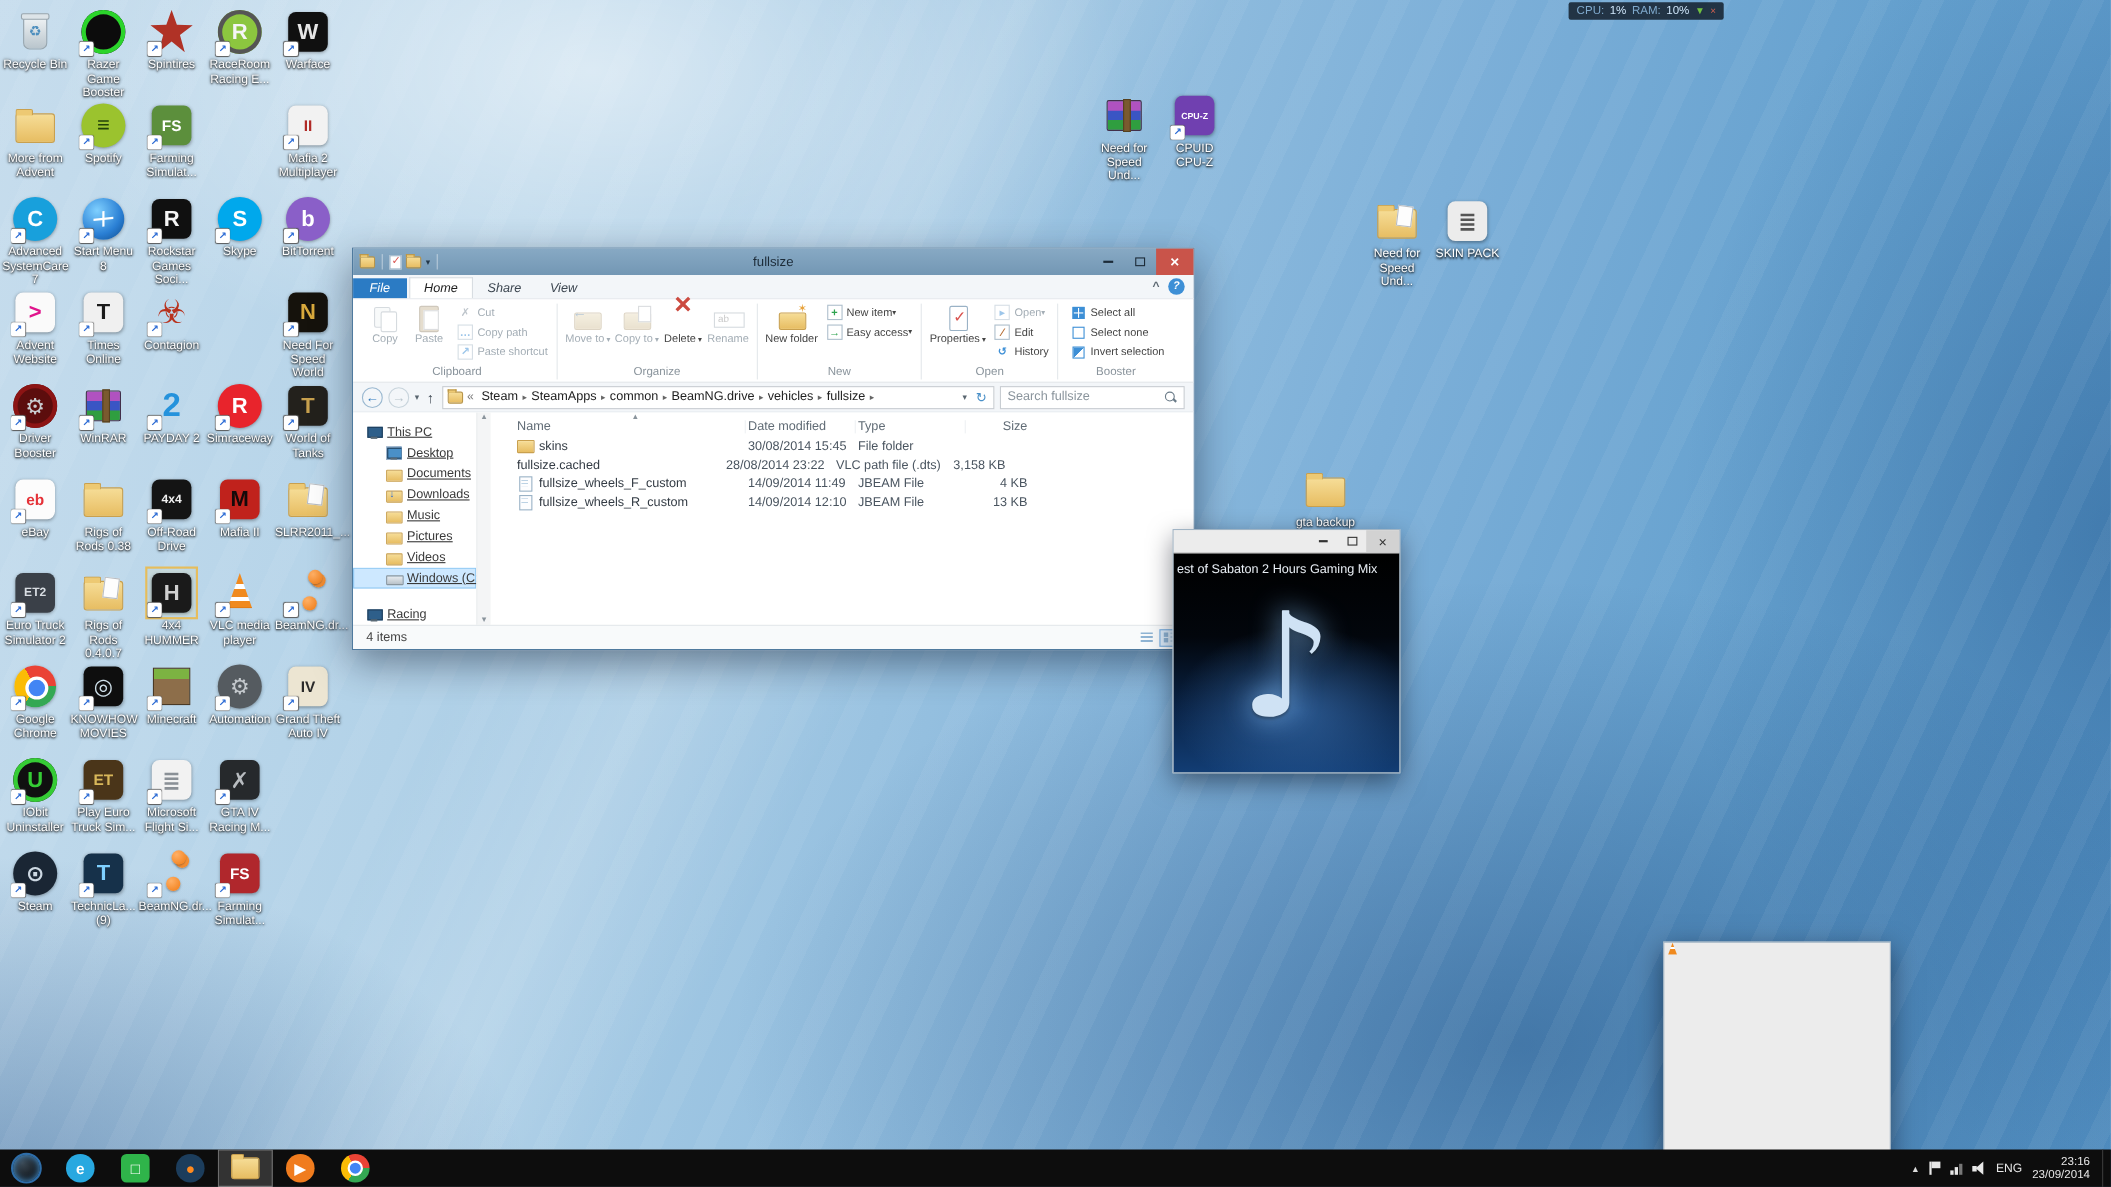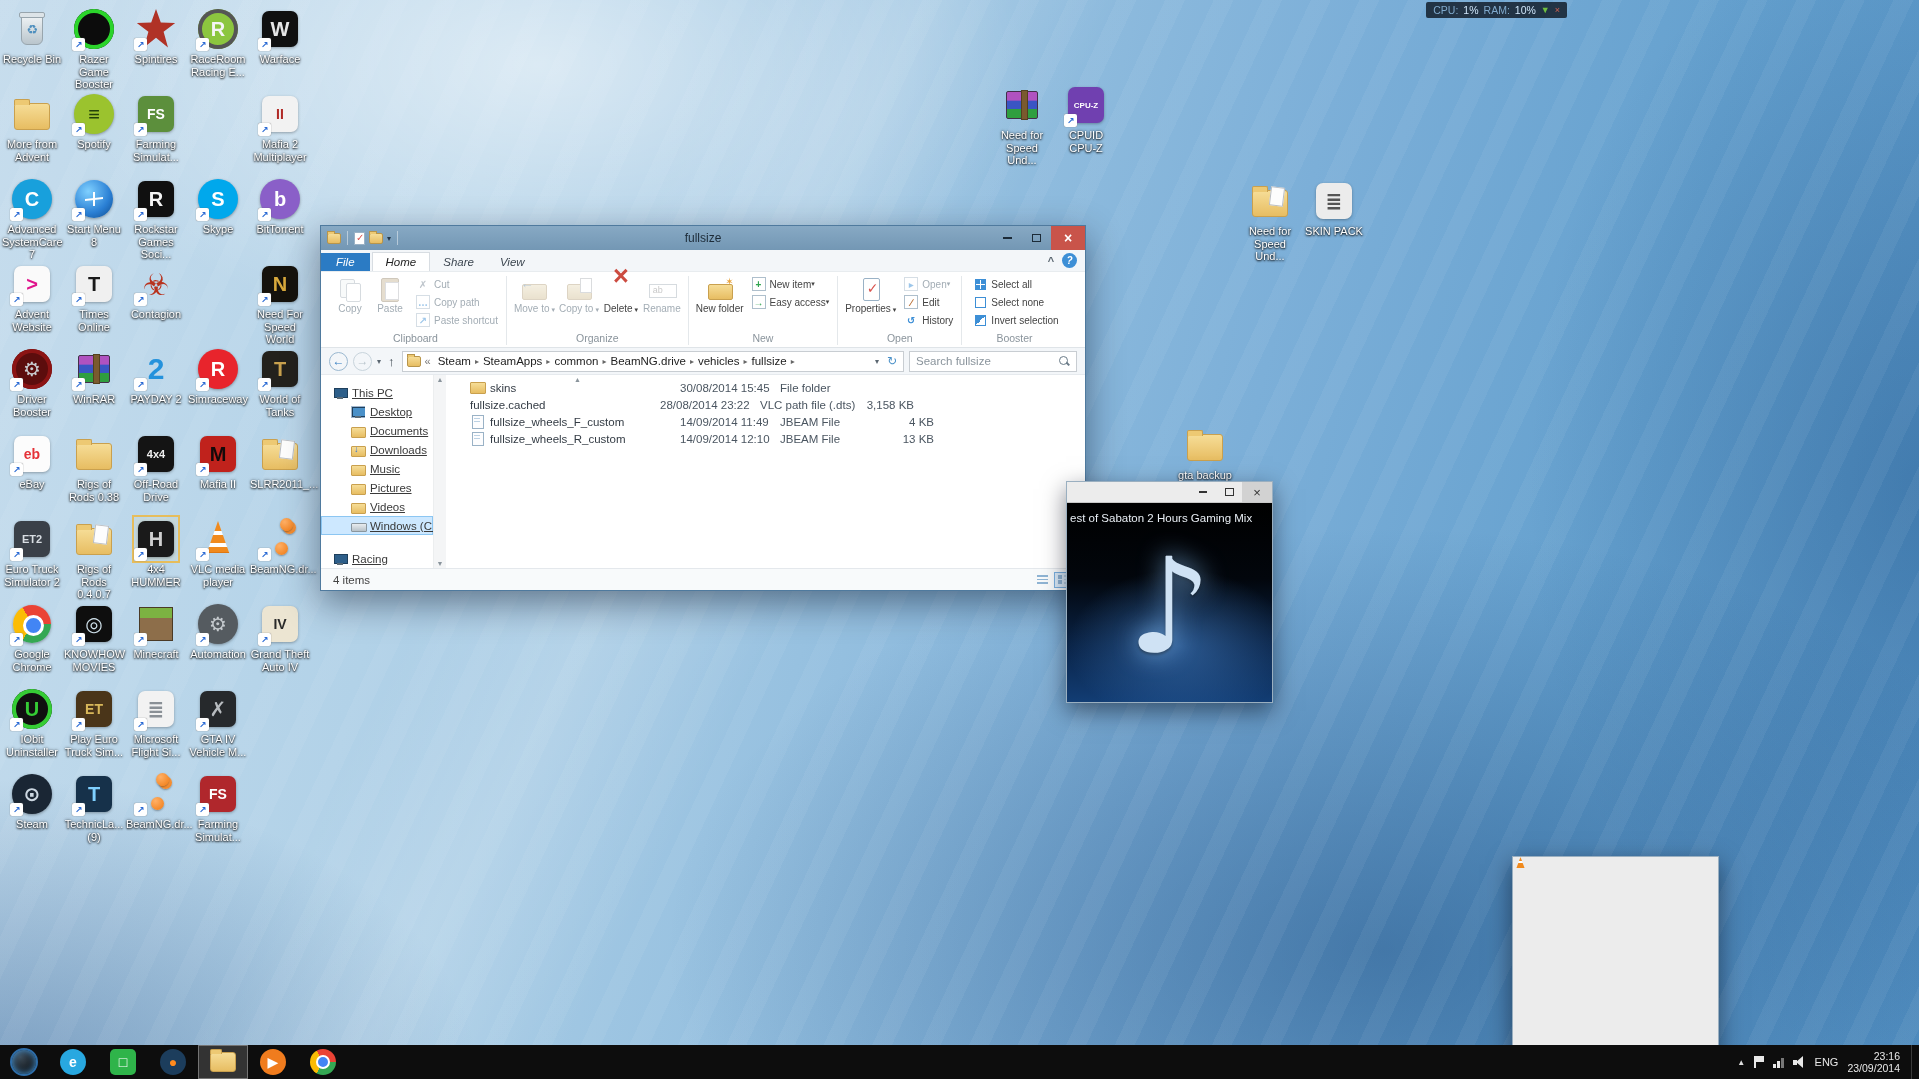--- a/index.html
+++ b/index.html
@@ -583,21 +583,21 @@
           <div class="sc">↗</div>
         </div>
         <div class="di-label">Microsoft Flight Si...</div>
       </div>
       <div class="di" style="left: 188px; top: 688px;">
         <div class="art tile">
           <div class="body" style="background: rgb(38, 41, 44);"></div>
           <div class="glyph" style="color: rgb(184, 188, 192); font-size: 20px;">✗</div>
           <div class="sc">↗</div>
         </div>
-        <div class="di-label">GTA IV Vehicle M...</div>
+        <div class="di-label">GTA IV Racing M...</div>
       </div>
       <div class="di" style="left: 2px; top: 773px;">
         <div class="art circle">
           <div class="body" style="background: rgb(26, 38, 52);"></div>
           <div class="glyph" style="color: rgb(205, 216, 226); font-size: 20px;">⊙</div>
           <div class="sc">↗</div>
         </div>
         <div class="di-label">Steam</div>
       </div>
       <div class="di" style="left: 64px; top: 773px;">
@@ -892,20 +892,26 @@
             <span>Racing</span>
           </div>
         </div>
       <div class="x-scrollbar">
         <span class="sb-arrow">▲</span>
         <span class="sb-track"><span class="sb-thumb"></span></span>
         <span class="sb-arrow">▼</span>
       </div>
       <div class="x-list">
         <span class="sort-glyph">▲</span>
+        <div class="x-cols" id="x-cols">
+            <span class="h-name">Name</span>
+            <span class="h-date">Date modified</span>
+            <span class="h-type">Type</span>
+            <span class="h-size">Size</span>
+          </div>
         <div id="x-rows">
             <div class="frow">
               <span class="f-ico folder"></span>
               <span class="f-name">skins</span>
               <span class="f-date">30/08/2014 15:45</span>
               <span class="f-type">File folder</span>
               <span class="f-size"></span>
             </div>
             <div class="frow">
               <span class="f-ico vlc"></span>

